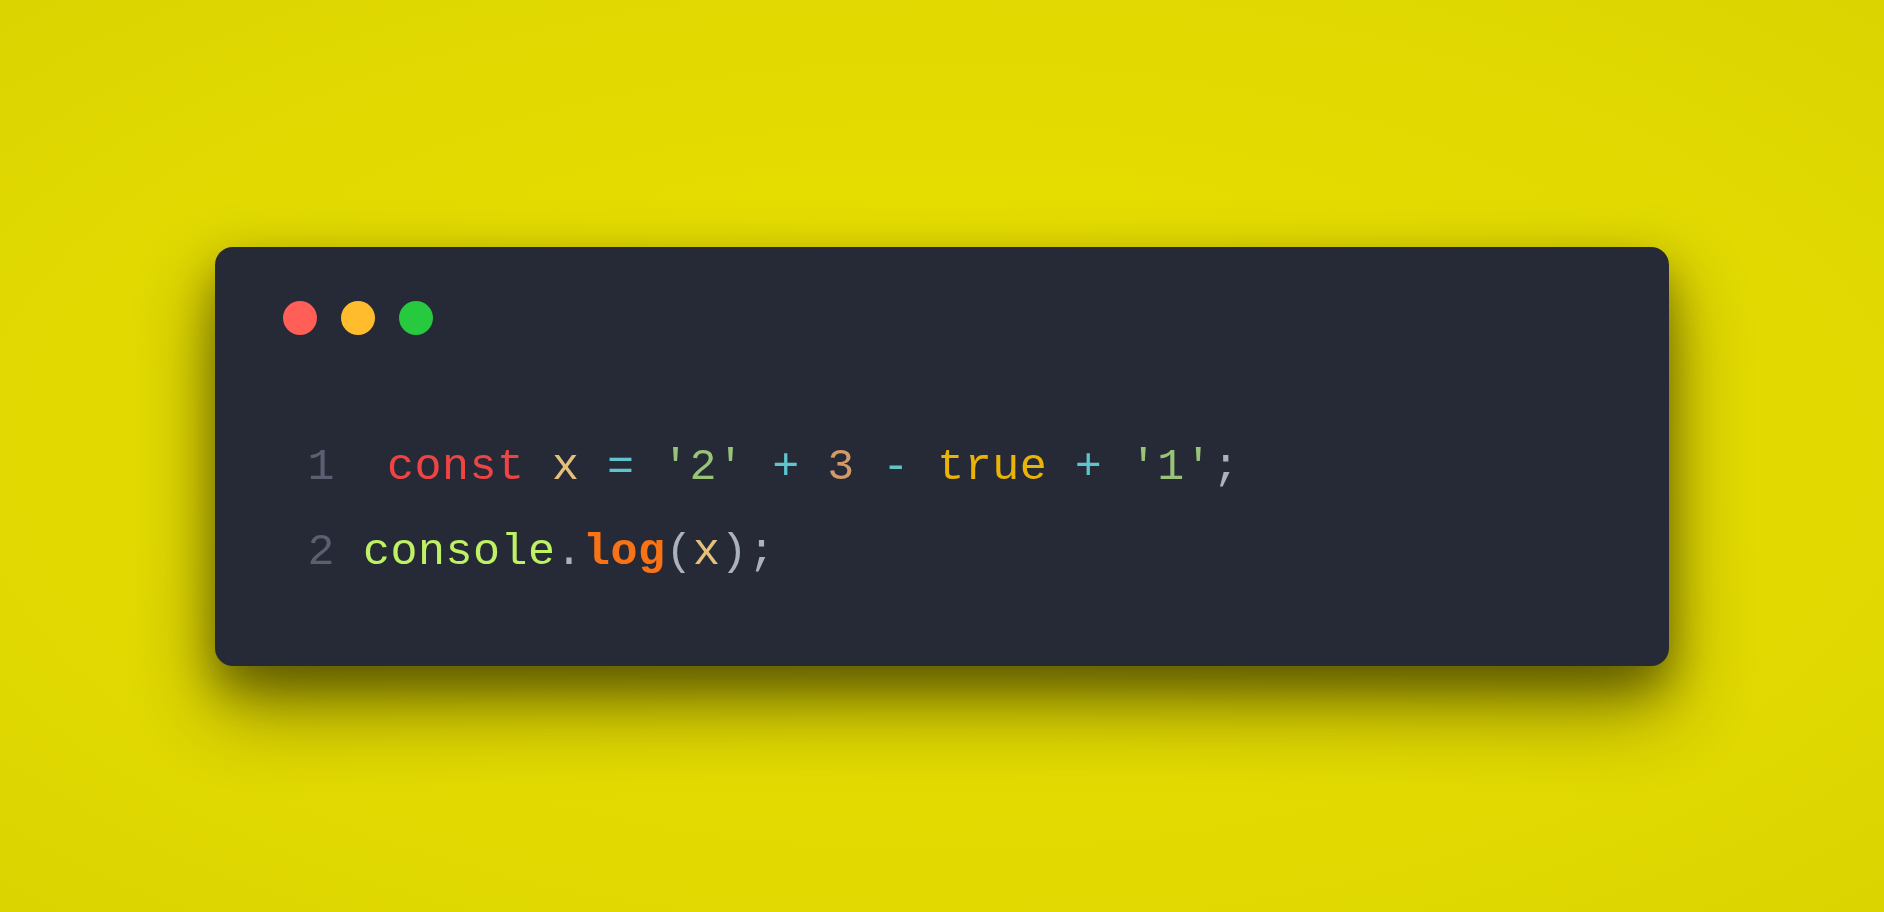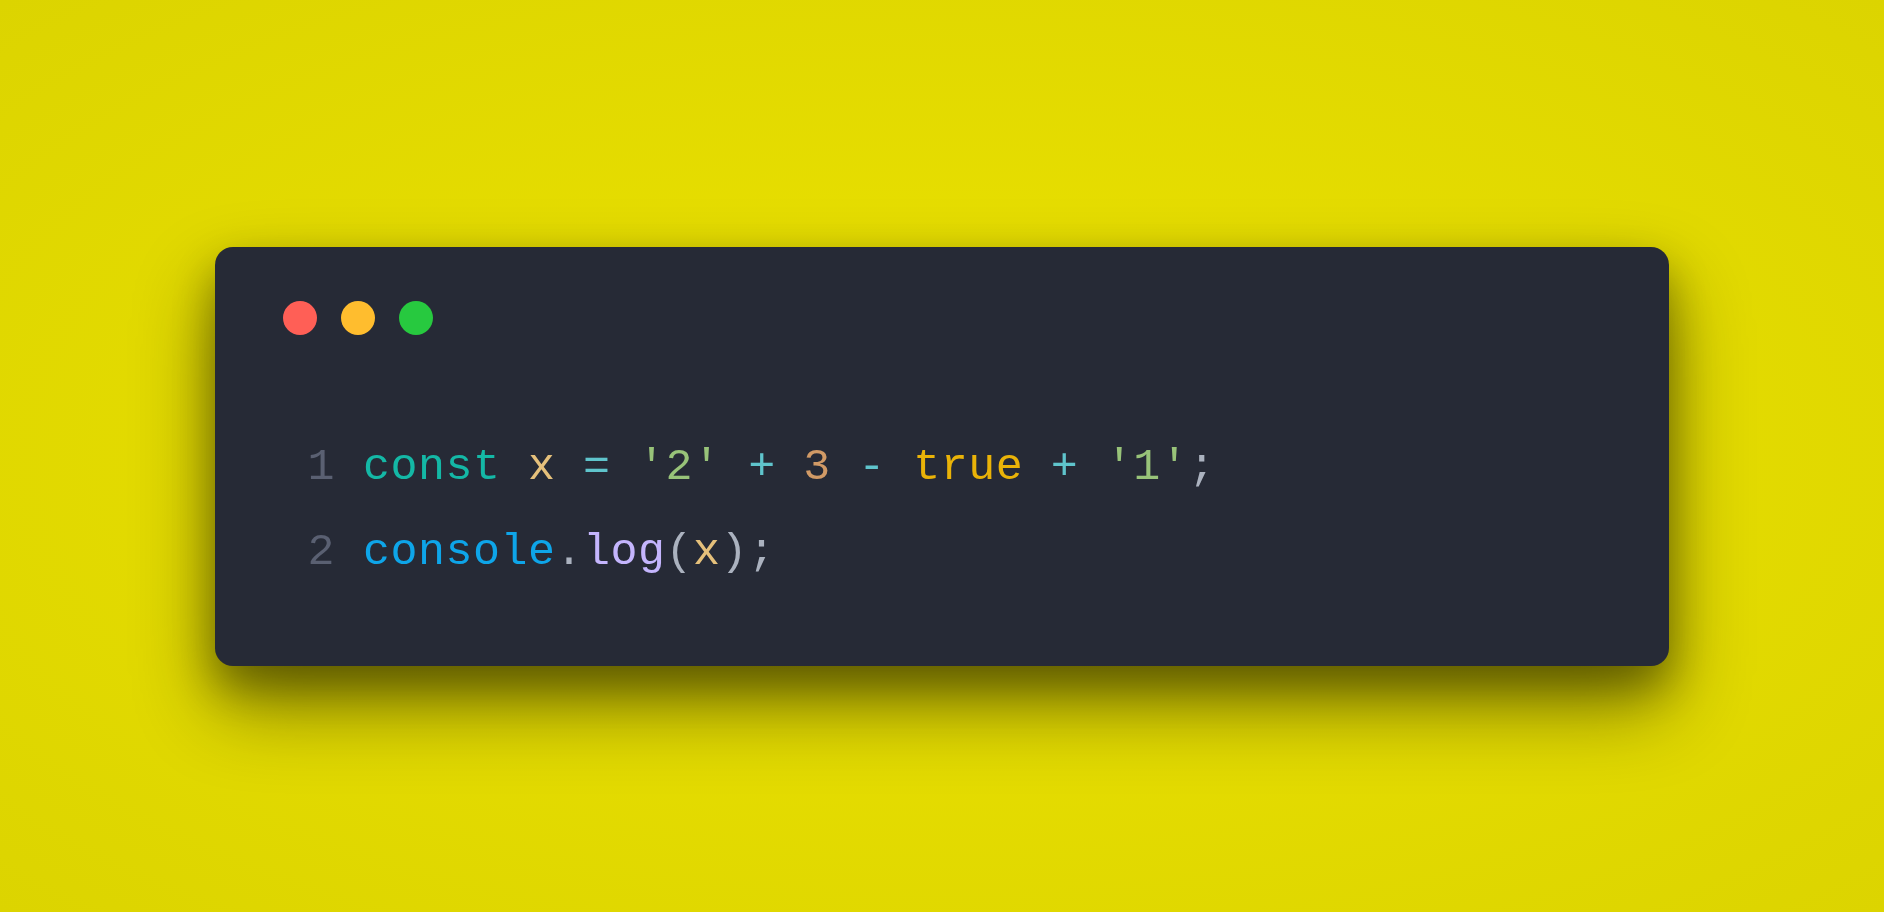--- a/index.html
+++ b/index.html
@@ -43,29 +43,29 @@
       display: flex;
       white-space: pre;
     }
     .line-number {
       color: #5a6072;
       width: 60px;
       text-align: right;
       margin-right: 28px;
       user-select: none;
     }
-    .t-keyword { color: #14b8a6; }
+    .t-keyword { color: #ef4444; margin-left: 24px; }
     .t-var { color: #e5c07b; }
     .t-op { color: #5fc4cc; }
     .t-string { color: #98c379; }
     .t-number { color: #d19a66; }
     .t-bool { color: #eab308; }
-    .t-obj { color: #0ea5e9; }
+    .t-obj { color: #bef264; }
     .t-punct { color: #abb2bf; }
-    .t-method { color: #c4b5fd; }
+    .t-method { color: #f97316; font-weight: bold; }
   </style>
 </head>
 <body>
 
 <div class="window">
   <div class="traffic-lights">
     <div class="light red"></div>
     <div class="light yellow"></div>
     <div class="light green"></div>
   </div>

